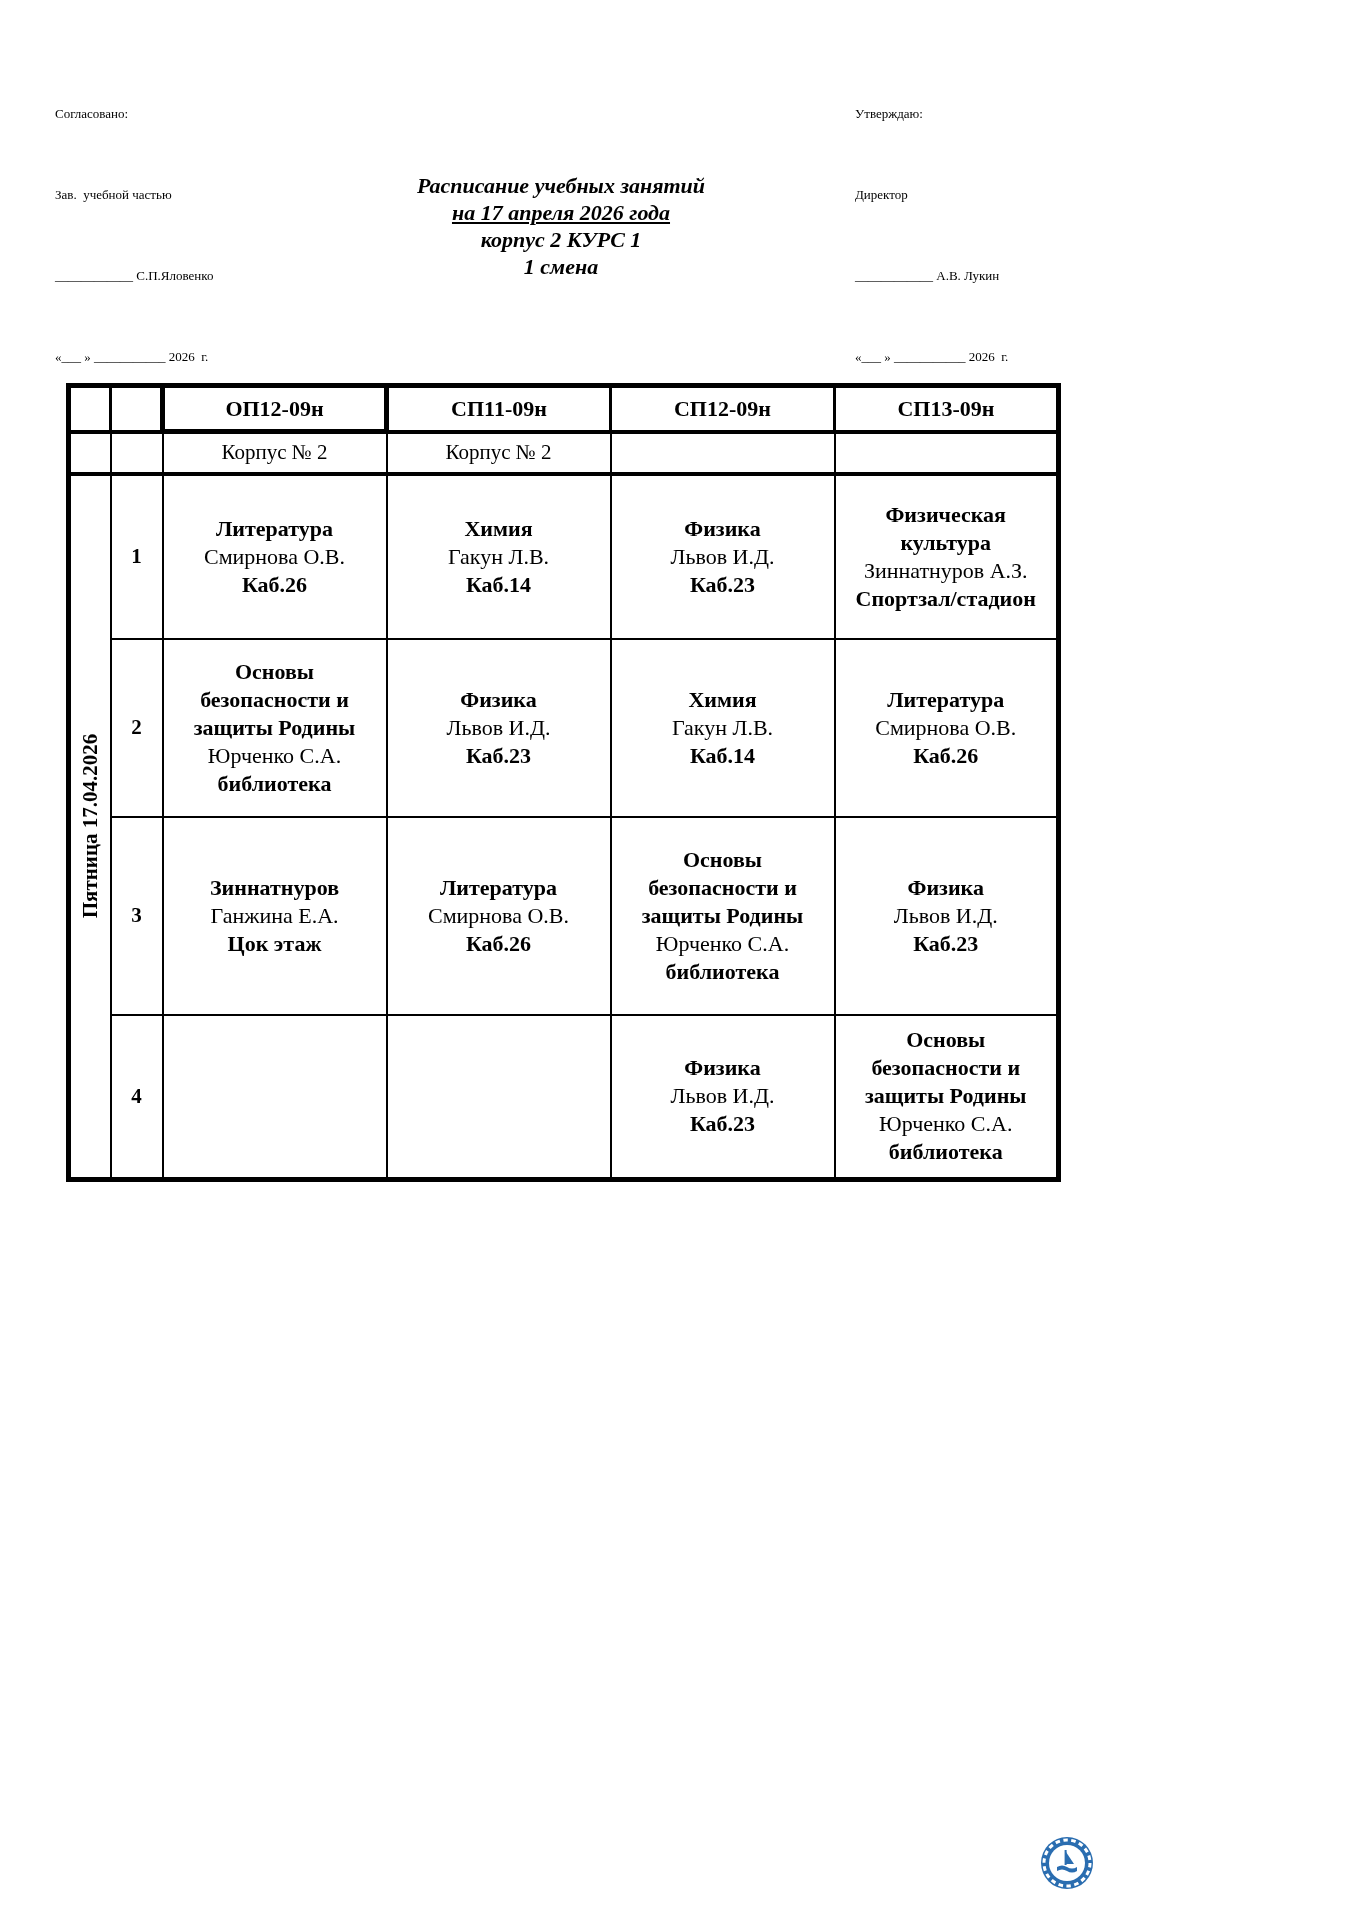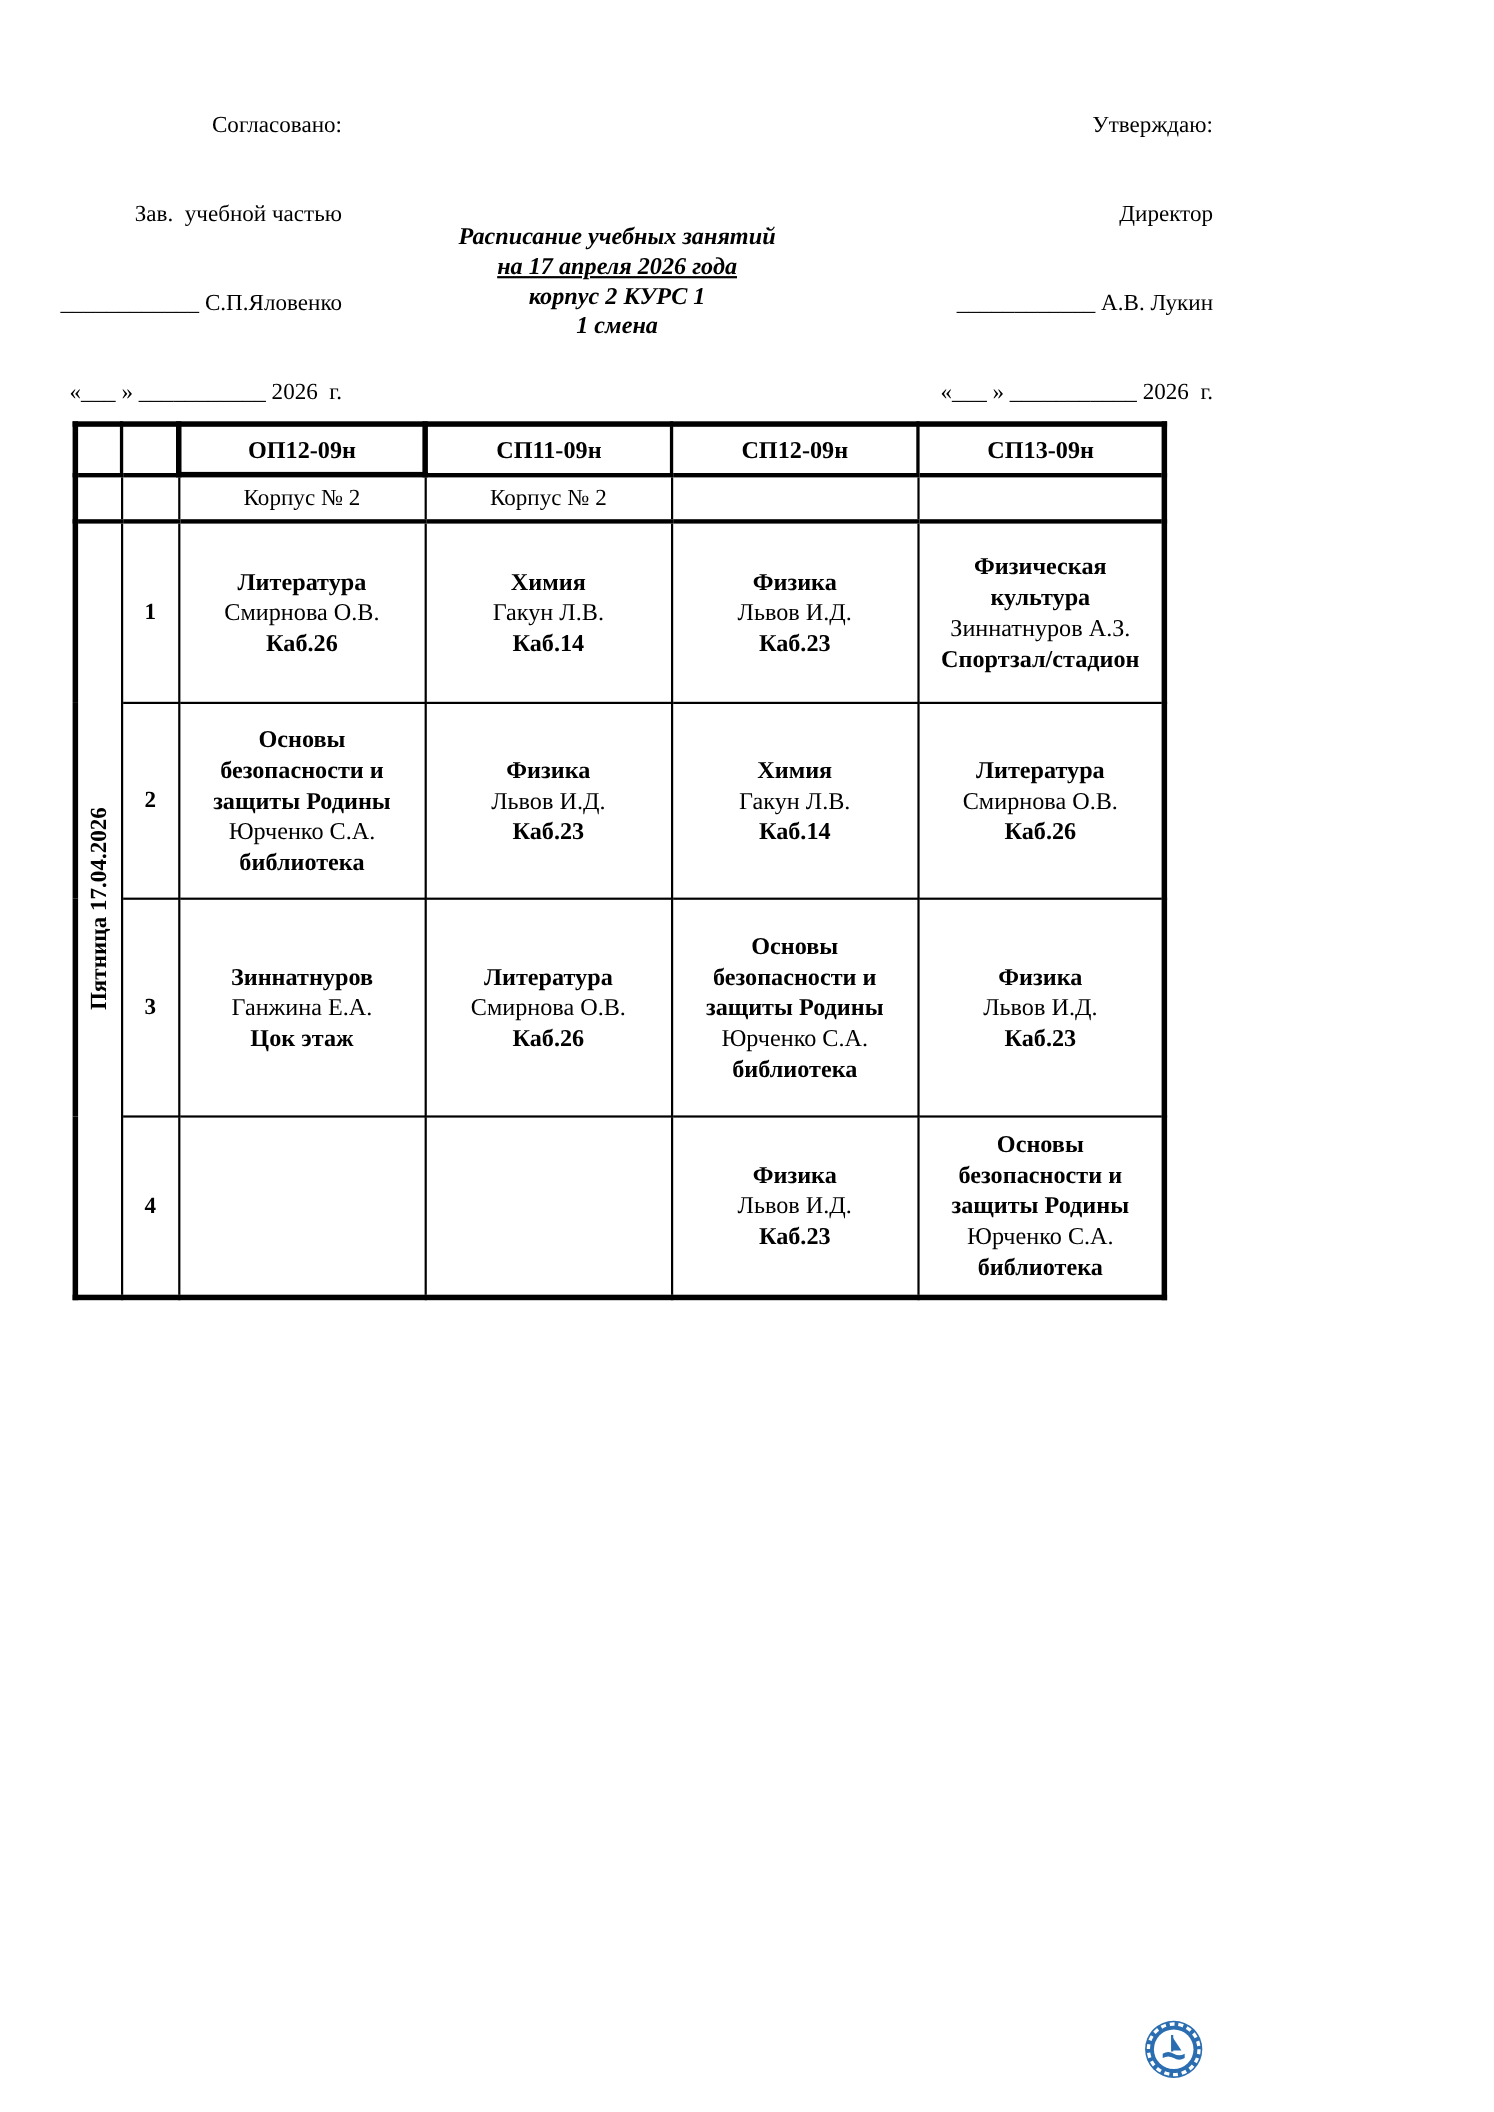--- a/index.html
+++ b/index.html
@@ -14,41 +14,39 @@
     background: #ffffff;
     font-family: "Liberation Serif", "DejaVu Serif", serif;
     color: #000;
     overflow: hidden;
   }
 
   
   .approval {
     position: absolute;
     top: 46px;
-    font-size: 21px;
+    font-size: 13px;
     line-height: 27px;
     white-space: pre;
-    text-align: right;
   }
   .approval.left  { left: 55px; }
   .approval.right { left: 855px; }
   .approval div { min-height: 27px; }
 
   
   .title-block {
     position: absolute;
     left: 66px;
     top: 172px;
     width: 990px;
     text-align: center;
     font-size: 22px;
     font-weight: bold;
     font-style: italic;
     line-height: 27px;
-    margin-top: 29px;
   }
   .title-block .underlined { text-decoration: underline; text-align: center; }
 
   
   table.schedule {
     position: absolute;
     left: 66px;
     top: 383px;
     width: 990px;
     border-collapse: collapse;

